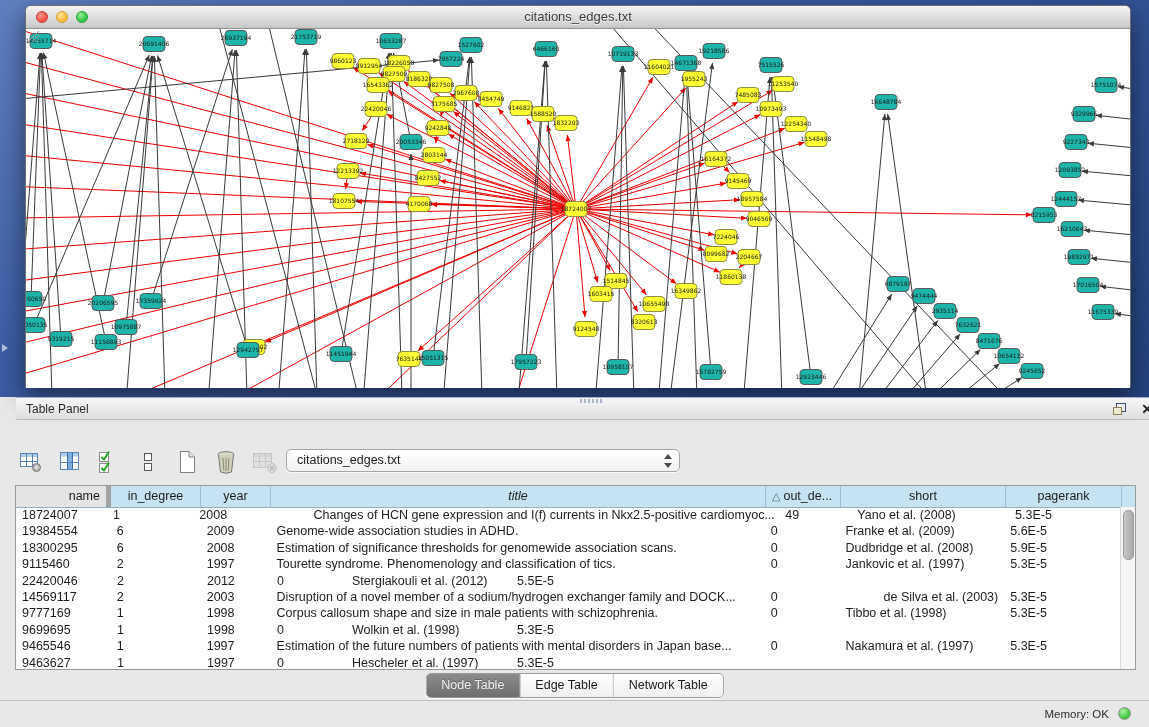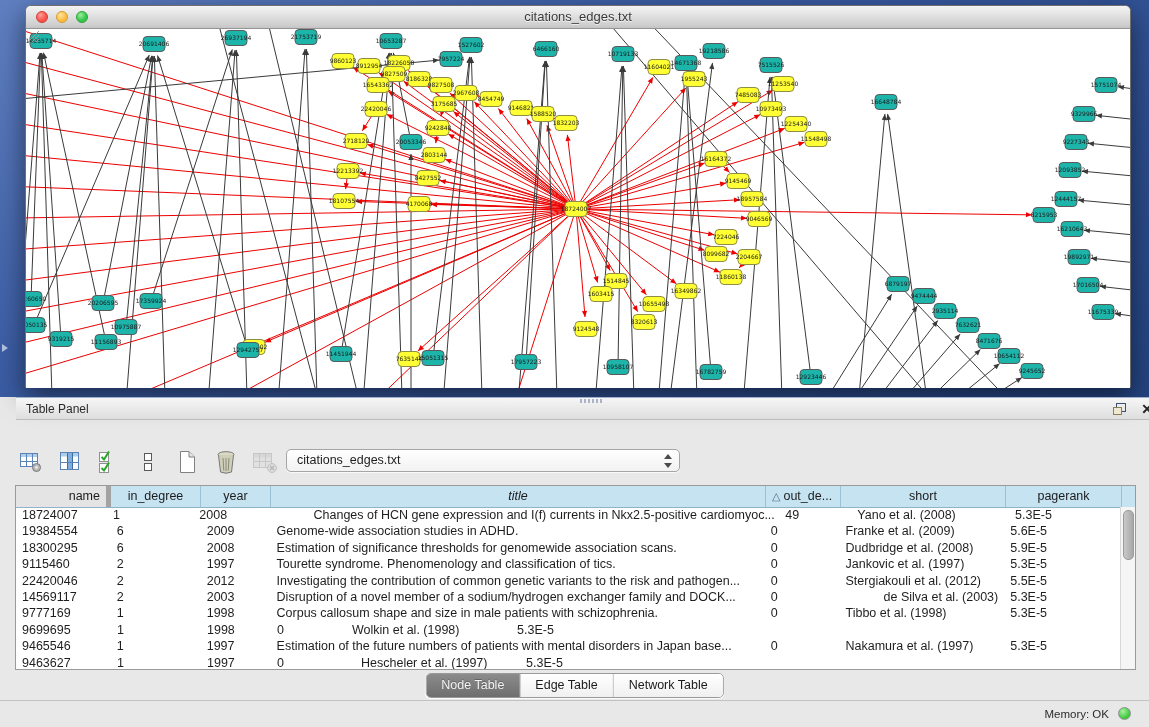--- a/index.html
+++ b/index.html
@@ -864,21 +864,20 @@
         <div class="td" style="width: 70px;">1997</div>
         <div class="td" style="width: 495px;">Tourette syndrome. Phenomenology and classification of tics.</div>
         <div class="td" style="width: 75px;">0</div>
         <div class="td" style="width: 165px;">Jankovic et al. (1997)</div>
         <div class="td" style="width: 116px;">5.3E-5</div>
       </div>
       <div class="tr">
         <div class="td" style="width: 95px;">22420046</div>
         <div class="td" style="width: 90px;">2</div>
         <div class="td" style="width: 70px;">2012</div>
-        <div class="td" style="width: 495px;">Investigating the contribution of common genetic variants to the risk and pathogen...</div>
         <div class="td" style="width: 75px;">0</div>
         <div class="td" style="width: 165px;">Stergiakouli et al. (2012)</div>
         <div class="td" style="width: 116px;">5.5E-5</div>
       </div>
       <div class="tr">
         <div class="td" style="width: 95px;">14569117</div>
         <div class="td" style="width: 90px;">2</div>
         <div class="td" style="width: 70px;">2003</div>
         <div class="td" style="width: 495px;">Disruption of a novel member of a sodium/hydrogen exchanger family and DOCK...</div>
         <div class="td" style="width: 75px;">0</div>
@@ -909,21 +908,21 @@
         <div class="td" style="width: 495px;">Estimation of the future numbers of patients with mental disorders in Japan base...</div>
         <div class="td" style="width: 75px;">0</div>
         <div class="td" style="width: 165px;">Nakamura et al. (1997)</div>
         <div class="td" style="width: 116px;">5.3E-5</div>
       </div>
       <div class="tr">
         <div class="td" style="width: 95px;">9463627</div>
         <div class="td" style="width: 90px;">1</div>
         <div class="td" style="width: 70px;">1997</div>
         <div class="td" style="width: 75px;">0</div>
-        <div class="td" style="width: 165px; margin-left: 9px;">Hescheler et al. (1997)</div>
+        <div class="td" style="width: 165px;">Hescheler et al. (1997)</div>
         <div class="td" style="width: 116px;">5.3E-5</div>
       </div>
     </div>
   <div id="v-scrollbar">
     <div id="v-scroll-thumb"></div>
   </div>
 </div>
 
 <div id="bottom-tabs">
     <div class="tab selected">Node Table</div>

